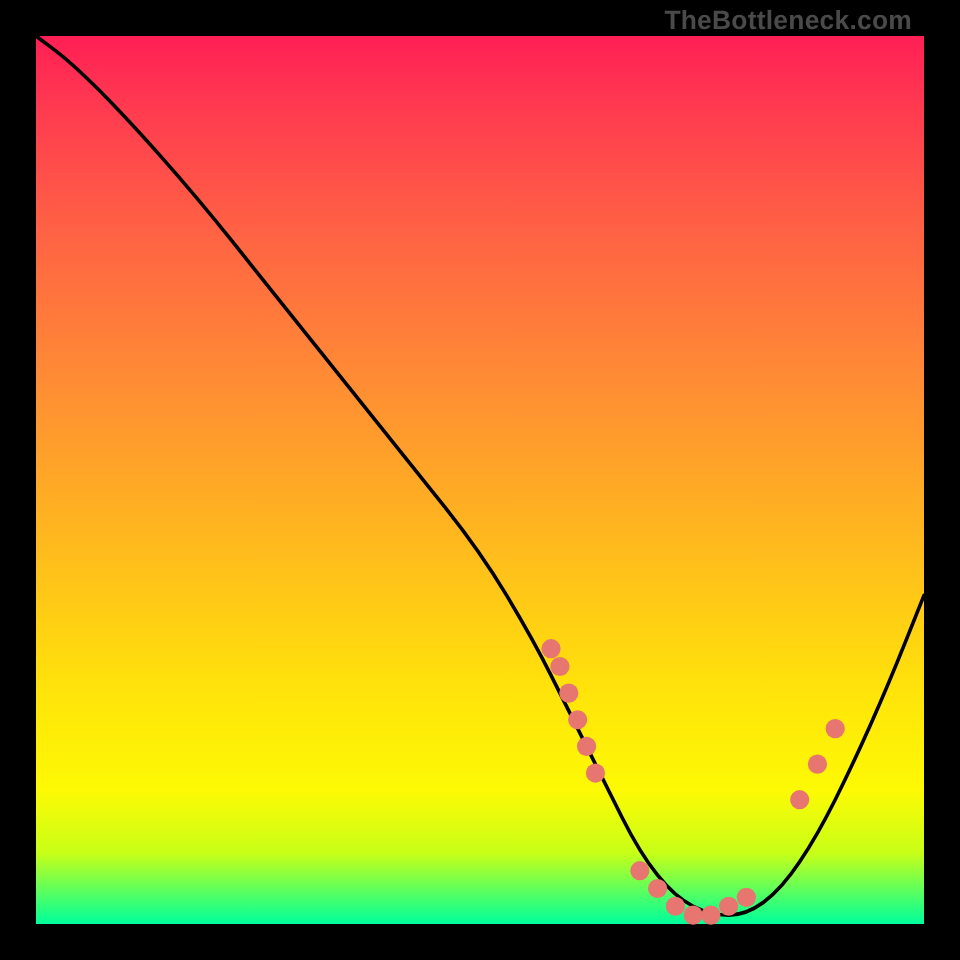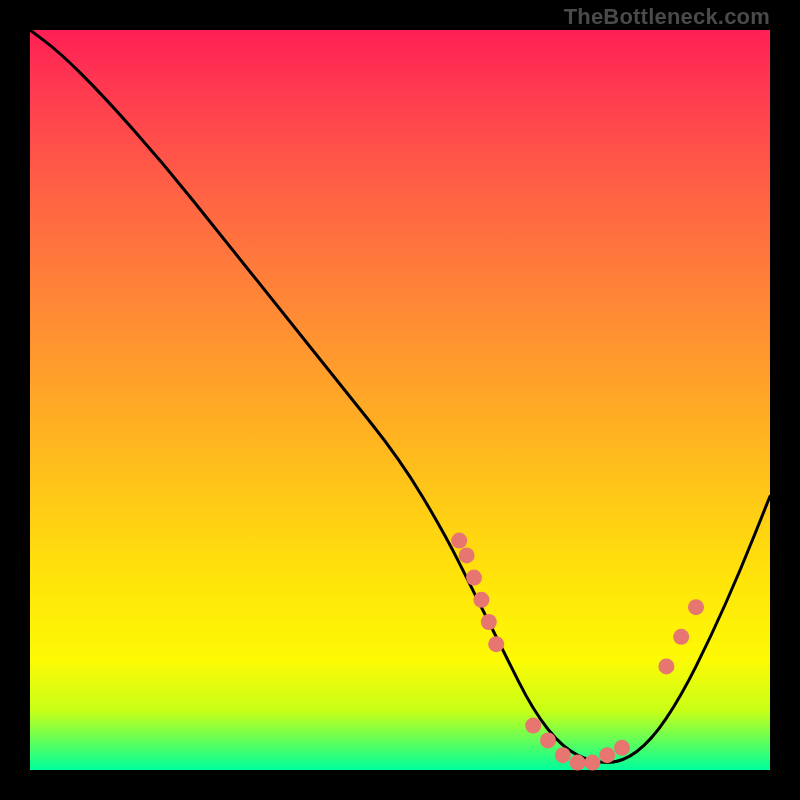--- a/index.html
+++ b/index.html
@@ -35,21 +35,21 @@
       #ffe40a 74%,
       #fdfa04 85%,
       #c8ff17 92%,
       #30ff7b 98%,
       #00ff9c 100%
     );
   }
   .watermark {
     position: absolute;
     top: 4px;
-    right: 30px;
+    right: 40px;
     color: #4a4a4a;
     font-size: 22px;
     font-weight: 600;
     letter-spacing: 0.2px;
     user-select: none;
   }
   svg.curve {
     position: absolute;
     left: 0;
     top: 0;

